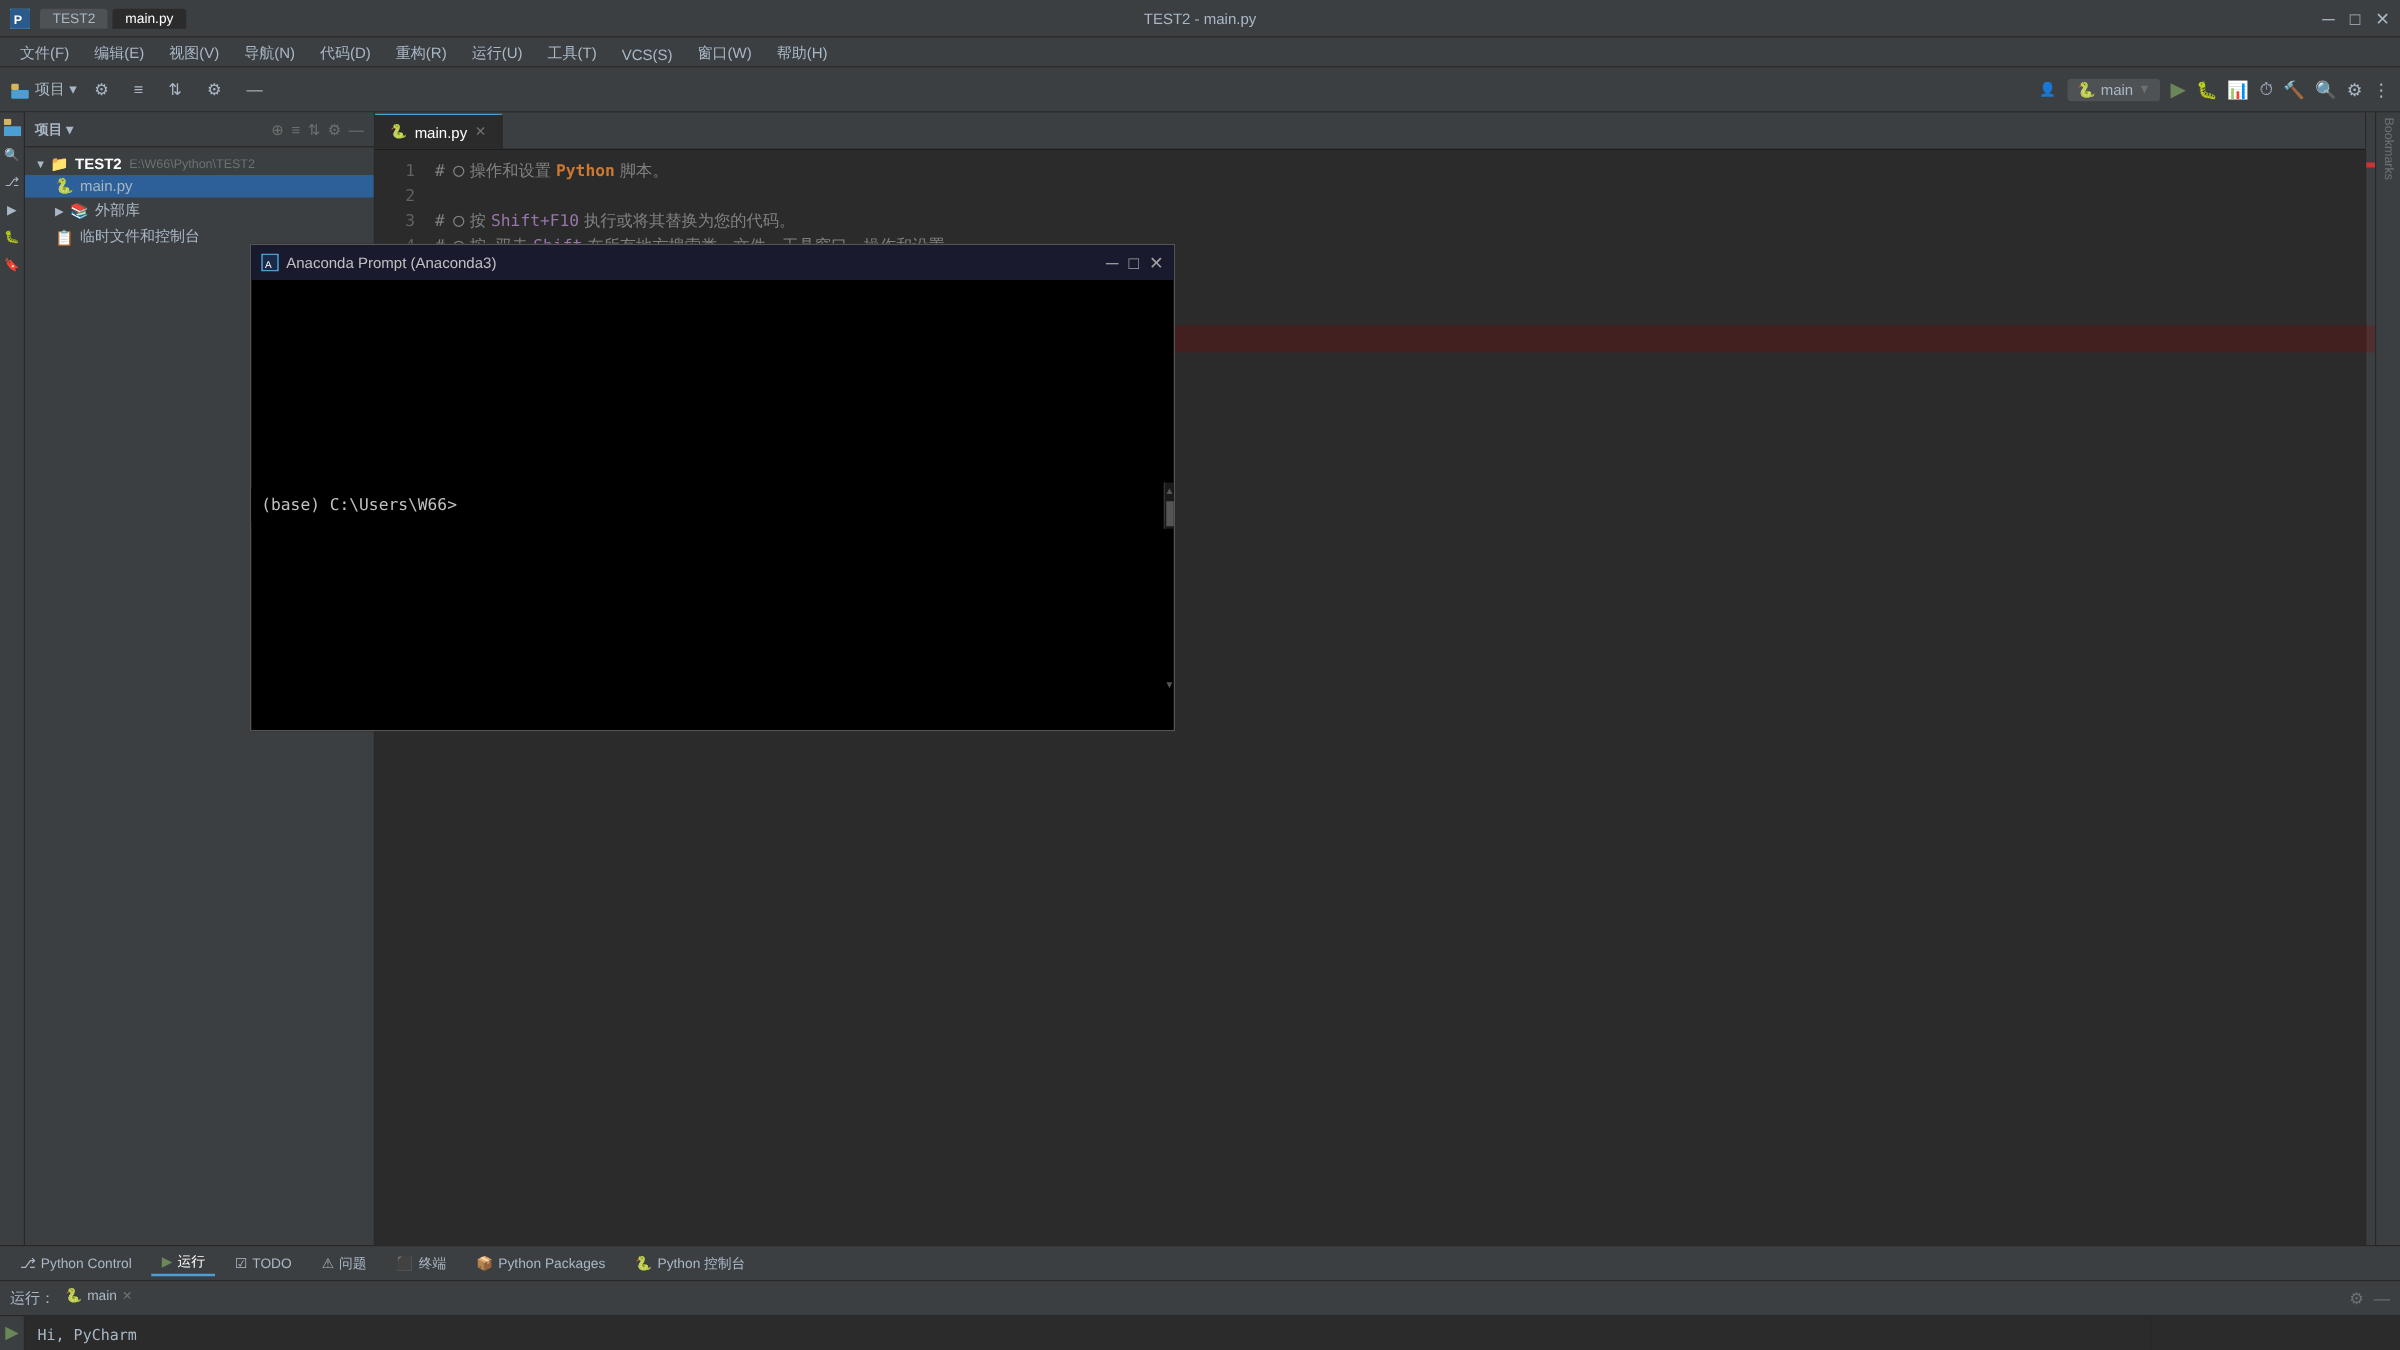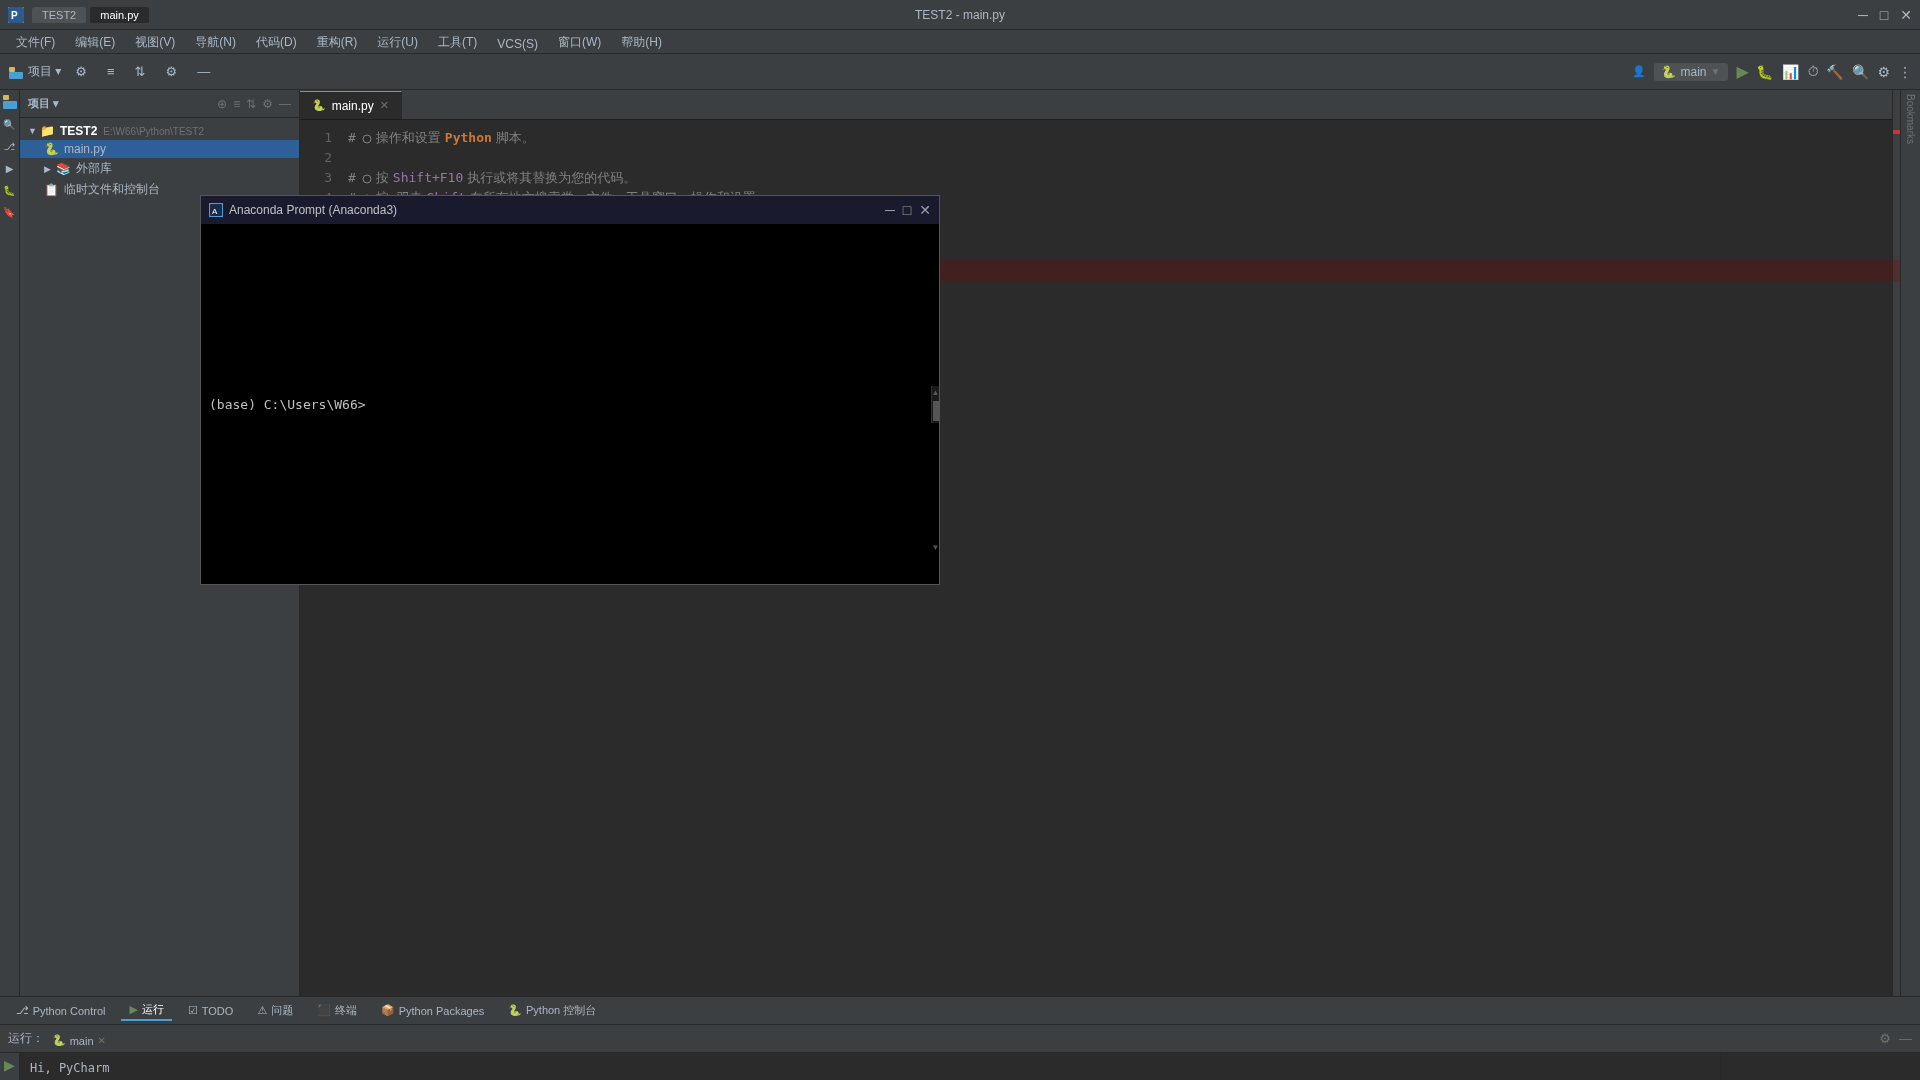--- a/index.html
+++ b/index.html
@@ -323,21 +323,21 @@
     #run-header {
       height: 28px;
       background: #3c3f41;
       display: flex;
       align-items: center;
       justify-content: space-between;
       padding: 0 8px;
       border-bottom: 1px solid #282828;
     }
     #run-header-left {
-      display: flex; align-items: flex-end; gap: 8px;
+      display: flex; align-items: flex-start; gap: 8px;
     }
     .run-tab {
       display: flex; align-items: center; gap: 4px;
       font-size: 11px; color: #a9b7c6;
     }
     .run-tab-close { color: #6e7172; font-size: 10px; }
     #bottom-content {
       flex: 1;
       display: flex;
     }

